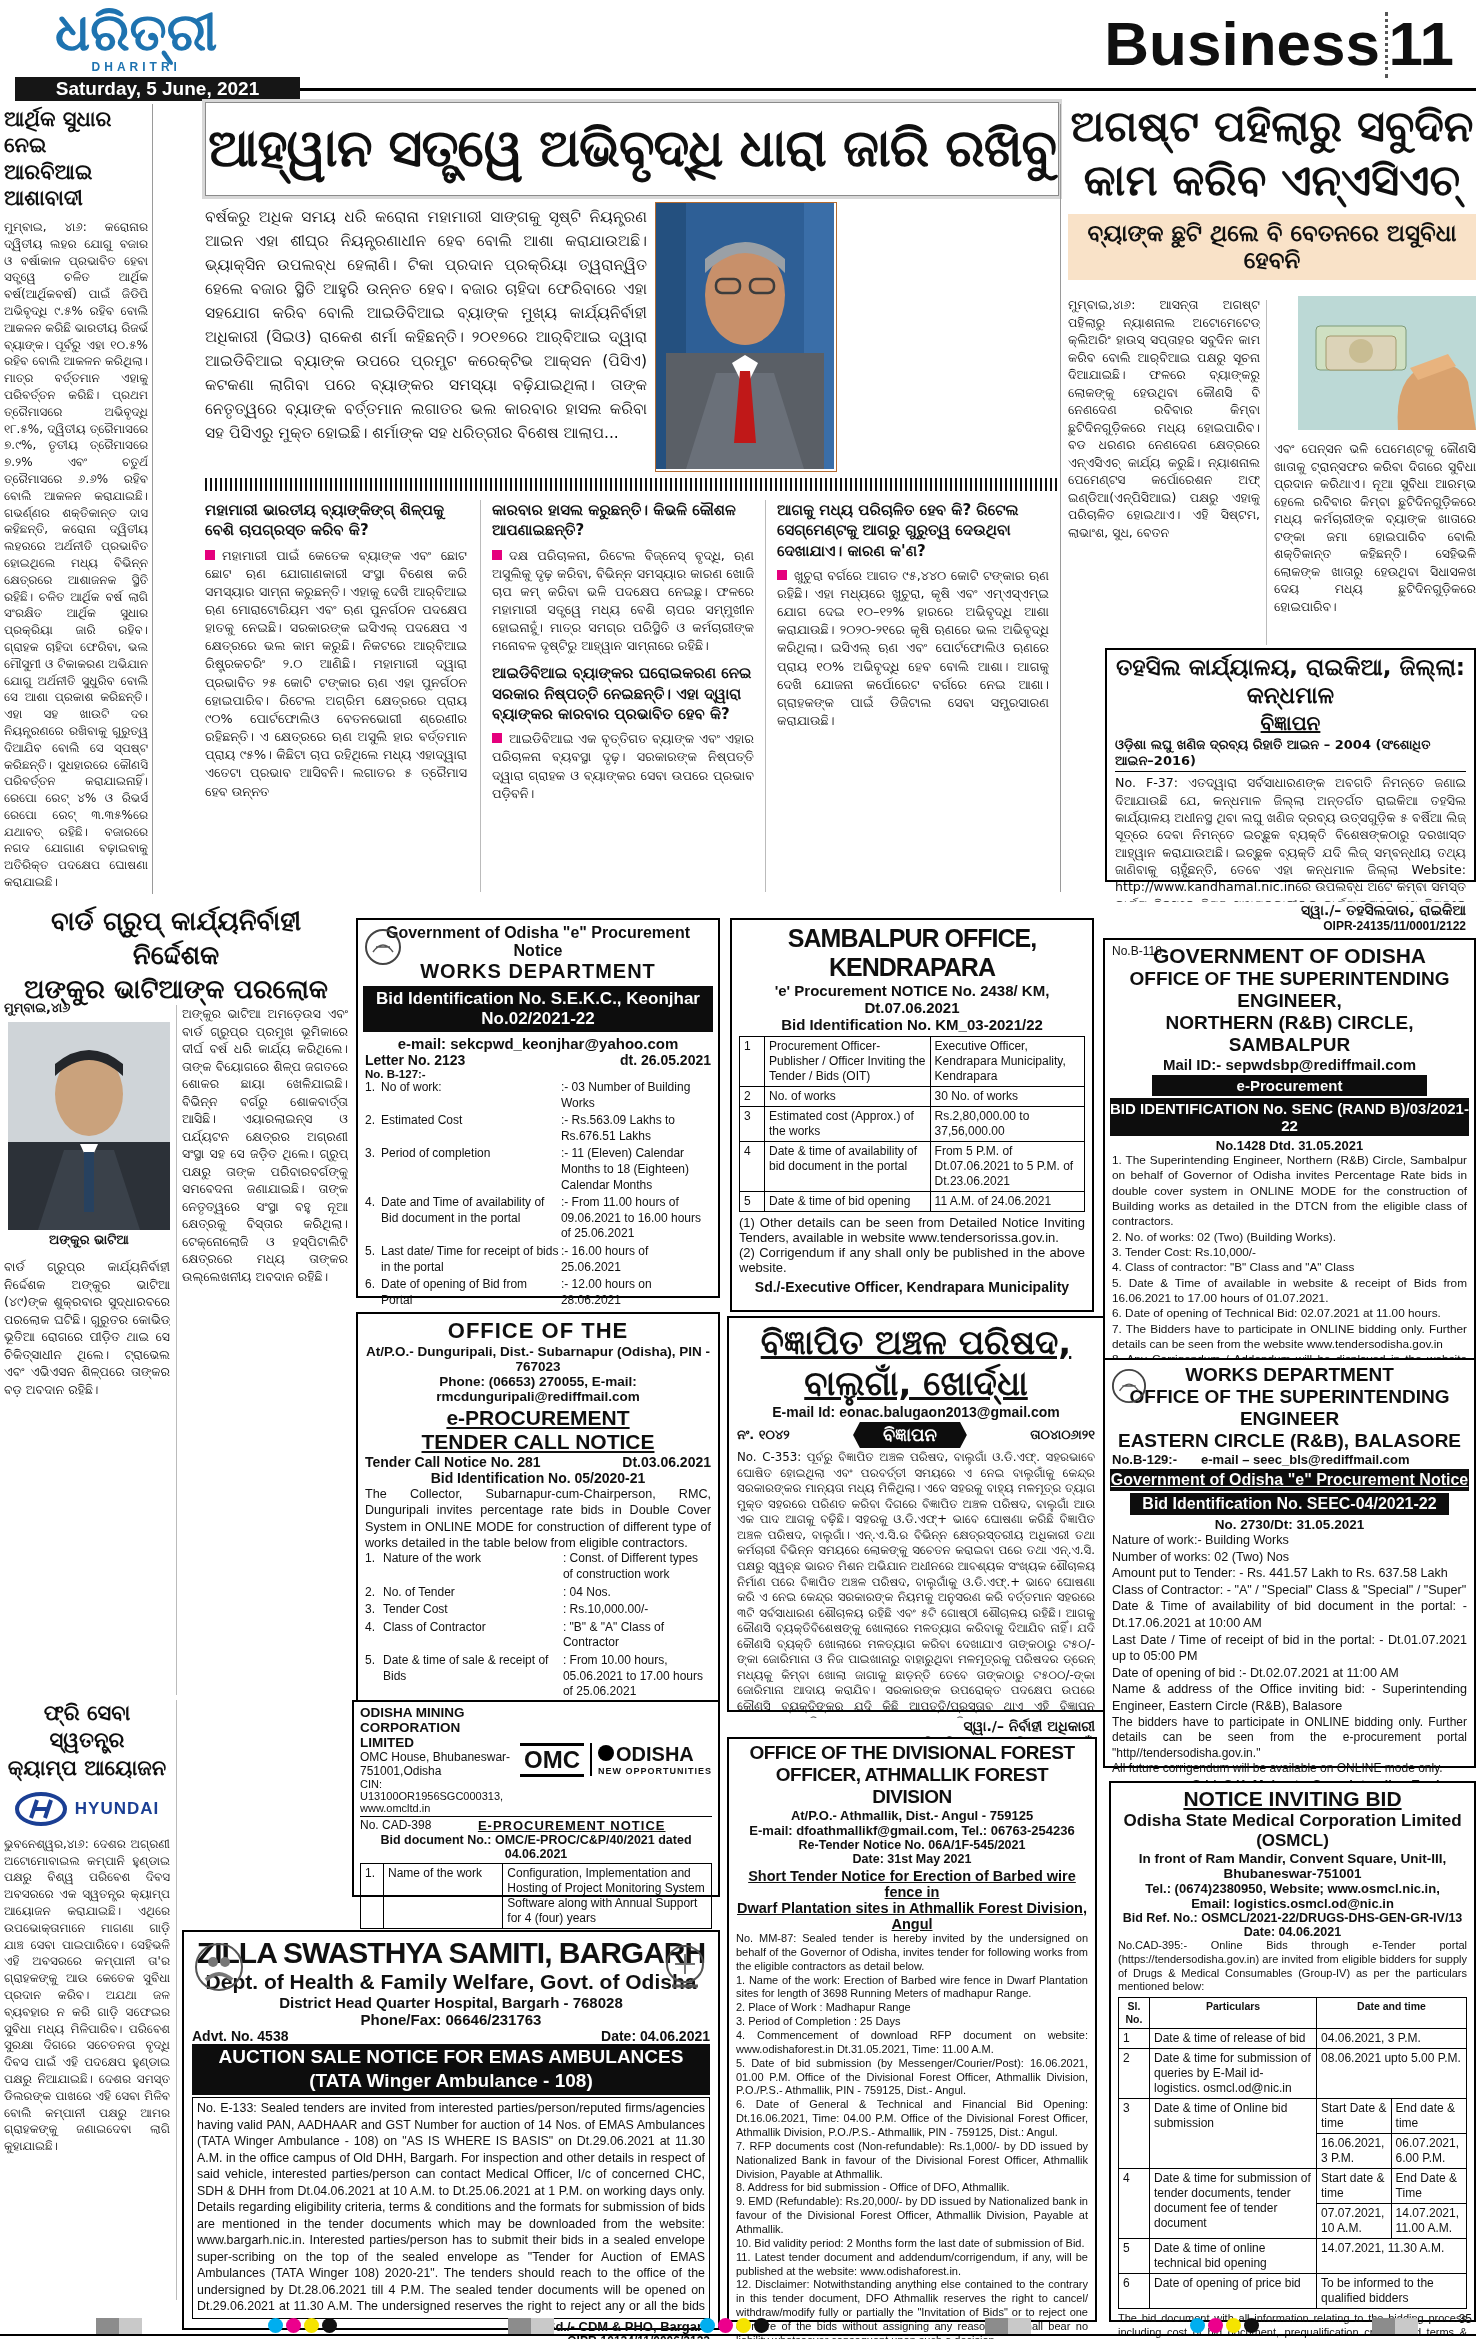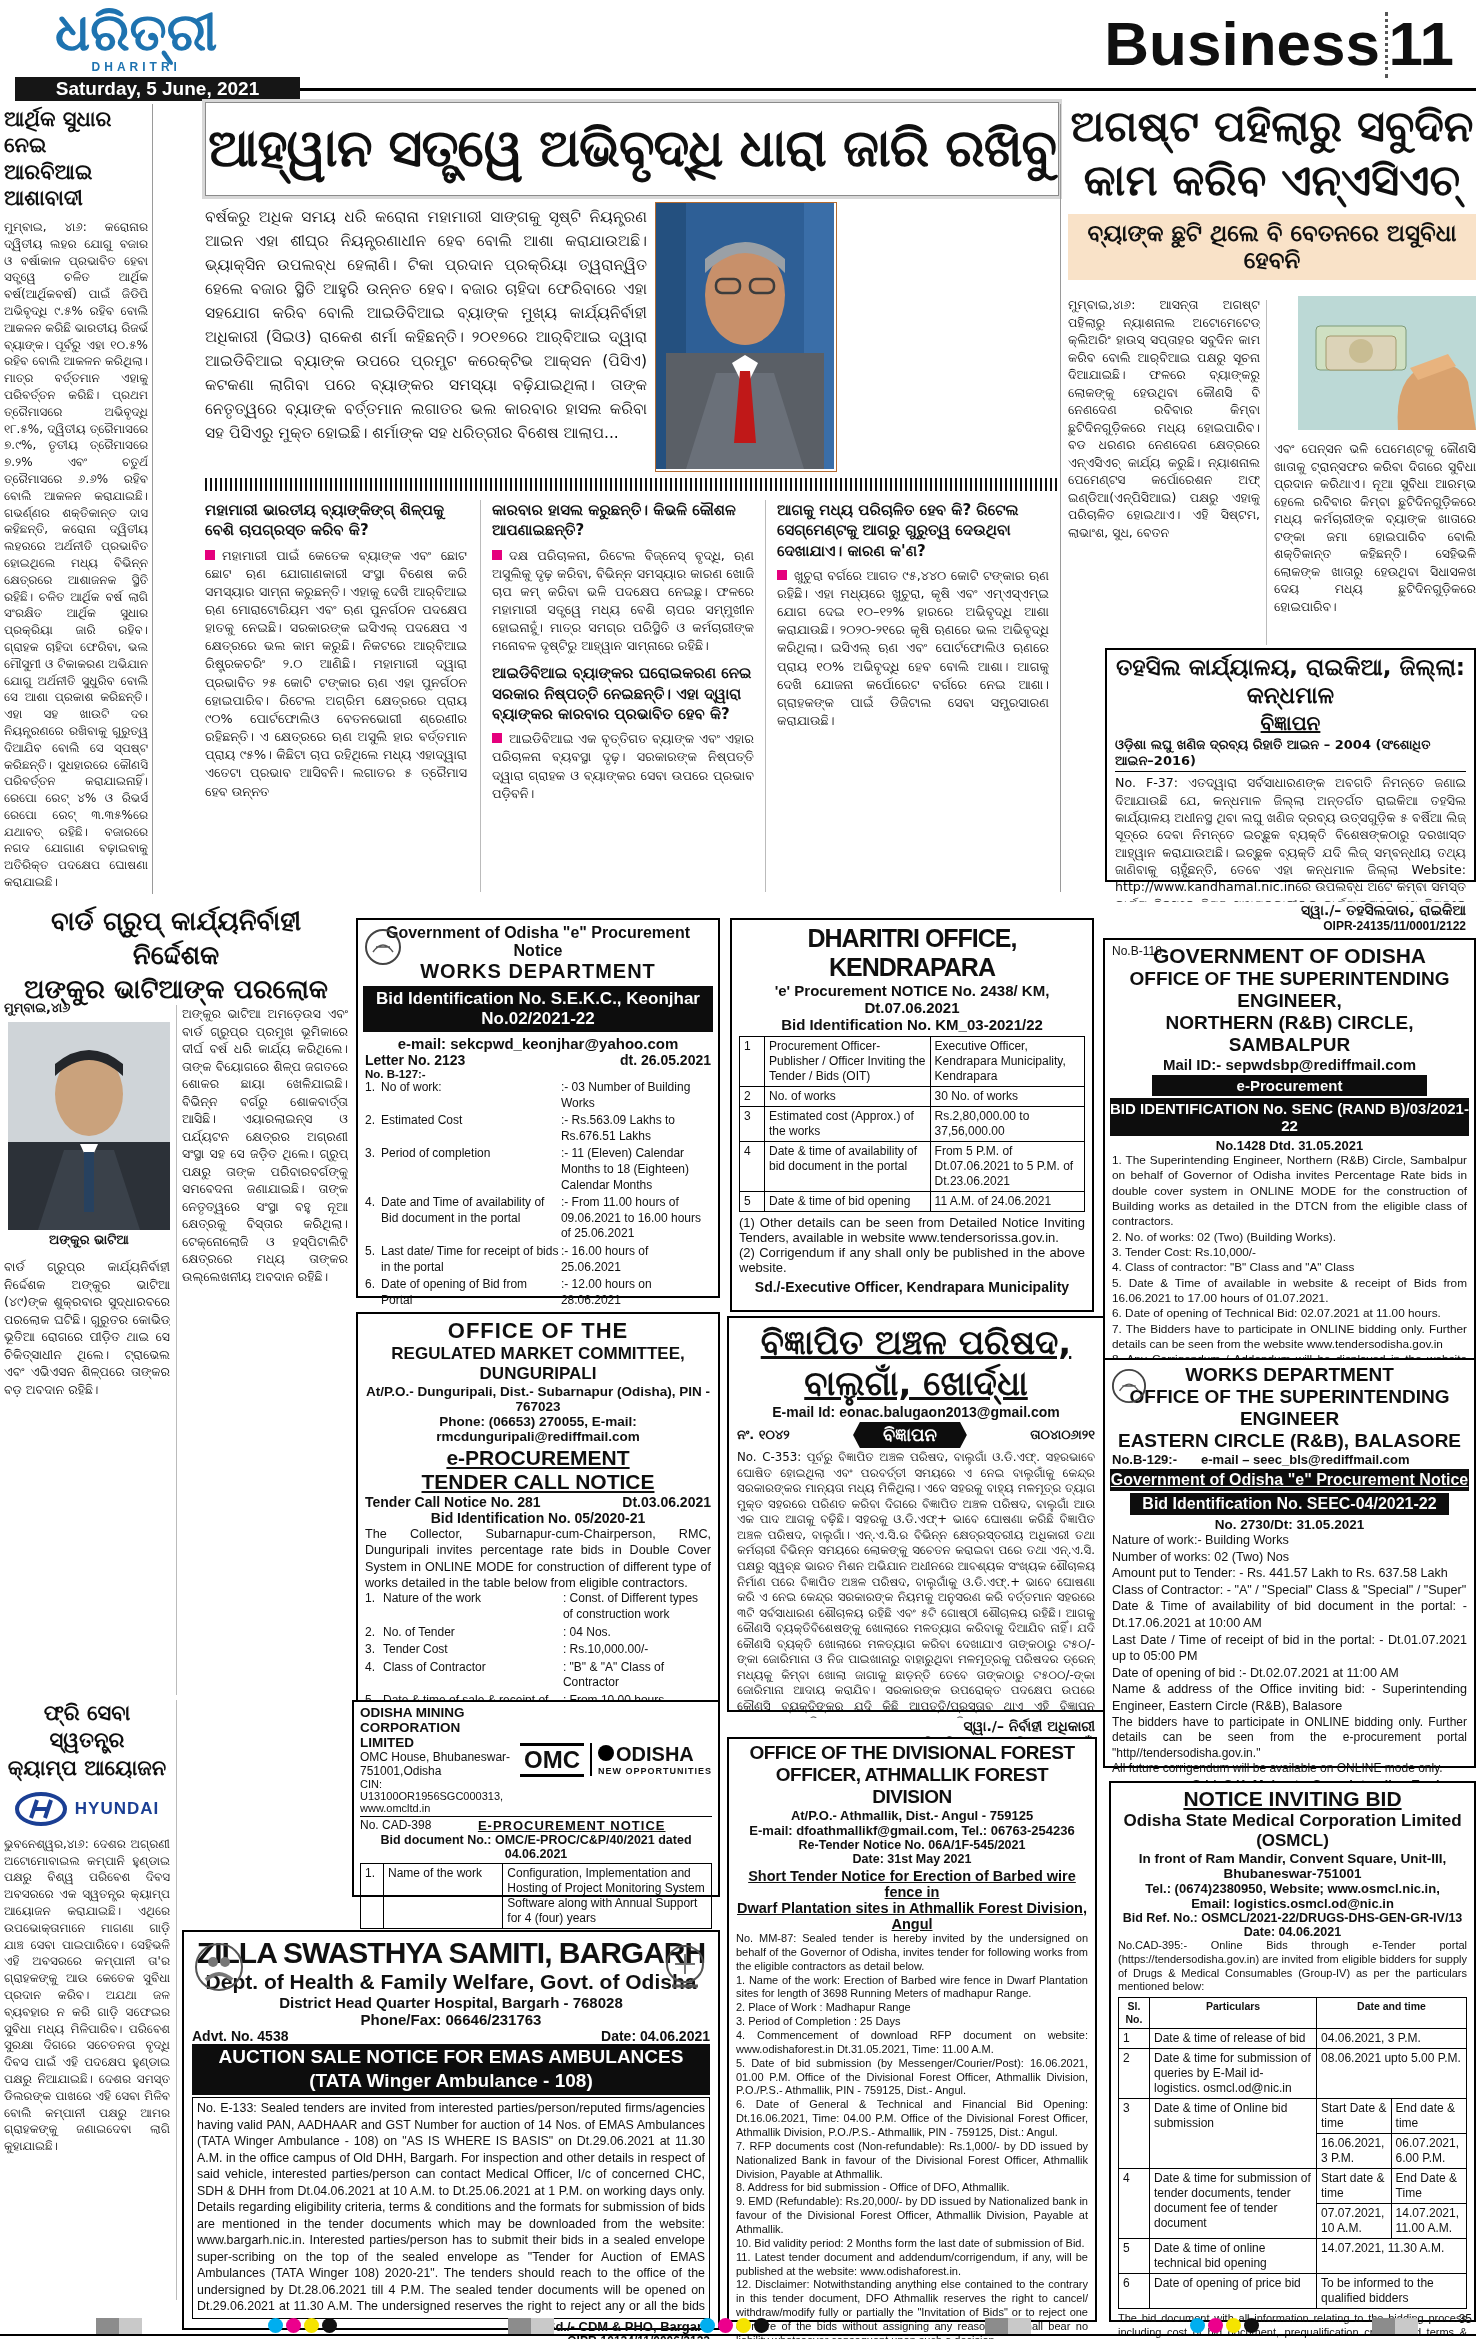--- a/index.html
+++ b/index.html
@@ -176,21 +176,21 @@
     <div style="display:flex;justify-content:space-between;align-items:flex-end;margin-top:3px;">
       <span style="font-size:12px;">OIPR-34033/11/0004/2122</span>
       <span style="font-size:12px;font-weight:bold;text-align:right;">
         <div>Sd./- A.N. Das, Superintending Engineer</div>
         <div>Keonjhar (R&amp;B) Circle, Keonjhar</div>
       </span>
     </div>
   </div>
 
   <div class="box sans" style="left:730px;top:918px;width:364px;height:394px;padding:4px 7px;">
-    <div class="ctr" style="font-size:25px;font-weight:bold;letter-spacing:-1px;">DHARITRI OFFICE, KENDRAPARA</div>
+    <div class="ctr" style="font-size:25px;font-weight:bold;letter-spacing:-1px;">SAMBALPUR OFFICE, KENDRAPARA</div>
     <div class="ctr" style="font-size:15px;font-weight:bold;">'e' Procurement NOTICE No. 2438/ KM, Dt.07.06.2021</div>
     <div class="ctr" style="font-size:15px;font-weight:bold;margin-bottom:3px;">Bid Identification No. KM_03-2021/22</div>
     <table>
       <tbody>
           <tr>
             <td style="width:16px;">1</td>
             <td style="width:48%;">Procurement Officer- Publisher / Officer Inviting the Tender / Bids (OIT)</td>
             <td>Executive Officer, Kendrapara Municipality, Kendrapara</td>
           </tr>
       <tr>
@@ -262,21 +262,20 @@
       <rect x="76" y="130" width="10" height="60" fill="#27415f"></rect>
     </svg>
   </div>
   <div class="abs ctr b" style="left:8px;top:1232px;width:162px;font-size:13px;">ଅଙ୍କୁର ଭାଟିଆ</div>
   <div class="abs odia-body just clip" style="left:4px;top:1258px;width:166px;height:430px;">ବାର୍ଡ ଗ୍ରୁପ୍‌ର କାର୍ଯ୍ୟନିର୍ବାହୀ ନିର୍ଦ୍ଦେଶକ ଅଙ୍କୁର ଭାଟିଆ (୪୯)ଙ୍କ ଶୁକ୍ରବାର ସୁଦ୍ଧାରବରେ ପରଲୋକ ଘଟିଛି। ଗୁରୁତର କୋଭିଡ୍‌ ଭୂତିଆ ରୋଗରେ ପୀଡ଼ିତ ଥାଇ ସେ ଚିକିତ୍ସାଧୀନ ଥିଲେ। ଟ୍ରାଭେଲ ଏବଂ ଏଭିଏସନ ଶିଳ୍ପରେ ତାଙ୍କର ବଡ଼ ଅବଦାନ ରହିଛି।</div>
   <div class="vrule" style="left:176px;top:1005px;height:690px;background:#bbb;"></div>
   <div class="abs odia-body just clip" style="left:182px;top:1005px;width:166px;height:688px;">ଅଙ୍କୁର ଭାଟିଆ ଅମଡ଼େଉସ ଏବଂ ବାର୍ଡ ଗ୍ରୁପ୍‌ର ପ୍ରମୁଖ ଭୂମିକାରେ ଦୀର୍ଘ ବର୍ଷ ଧରି କାର୍ଯ୍ୟ କରିଥିଲେ। ତାଙ୍କ ବିୟୋଗରେ ଶିଳ୍ପ ଜଗତରେ ଶୋକର ଛାୟା ଖେଳିଯାଇଛି। ବିଭିନ୍ନ ବର୍ଗରୁ ଶୋକବାର୍ତ୍ତା ଆସିଛି। ଏୟାରଲାଇନ୍ସ ଓ ପର୍ଯ୍ୟଟନ କ୍ଷେତ୍ରର ଅଗ୍ରଣୀ ସଂସ୍ଥା ସହ ସେ ଜଡ଼ିତ ଥିଲେ। ଗ୍ରୁପ୍ ପକ୍ଷରୁ ତାଙ୍କ ପରିବାରବର୍ଗଙ୍କୁ ସମବେଦନା ଜଣାଯାଇଛି। ତାଙ୍କ ନେତୃତ୍ୱରେ ସଂସ୍ଥା ବହୁ ନୂଆ କ୍ଷେତ୍ରକୁ ବିସ୍ତାର କରିଥିଲା। ଟେକ୍ନୋଲୋଜି ଓ ହସ୍ପିଟାଲିଟି କ୍ଷେତ୍ରରେ ମଧ୍ୟ ତାଙ୍କର ଉଲ୍ଲେଖନୀୟ ଅବଦାନ ରହିଛି।</div>
 
   <div class="box sans" style="left:356px;top:1312px;width:364px;height:444px;padding:4px 7px;">
     <div class="ctr" style="font-size:22px;font-weight:bold;letter-spacing:1px;">OFFICE OF THE</div>
-    <div class="ctr" style="font-size:17px;font-weight:bold;">REGULATED MARKET COMMITTEE, DUNGURIPALI</div>
     <div class="ctr" style="font-size:13.5px;font-weight:bold;">At/P.O.- Dunguripali, Dist.- Subarnapur (Odisha), PIN - 767023</div>
     <div class="ctr" style="font-size:13.5px;font-weight:bold;">Phone: (06653) 270055, E-mail: rmcdunguripali@rediffmail.com</div>
     <div class="ctr u" style="font-size:21px;font-weight:bold;margin-top:2px;">e-PROCUREMENT</div>
     <div class="ctr u" style="font-size:21px;font-weight:bold;">TENDER CALL NOTICE</div>
     <div style="display:flex;justify-content:space-between;font-size:14px;font-weight:bold;">
       <span>Tender Call Notice No. 281</span>
       <span>Dt.03.06.2021</span>
     </div>
     <div class="ctr" style="font-size:14px;font-weight:bold;">Bid Identification No. 05/2020-21</div>
     <div class="just" style="font-size:12.6px;line-height:1.3;">The Collector, Subarnapur-cum-Chairperson, RMC, Dunguripali invites percentage rate bids in Double Cover System in ONLINE MODE for construction of different type of works detailed in the table below from eligible contractors.</div>

